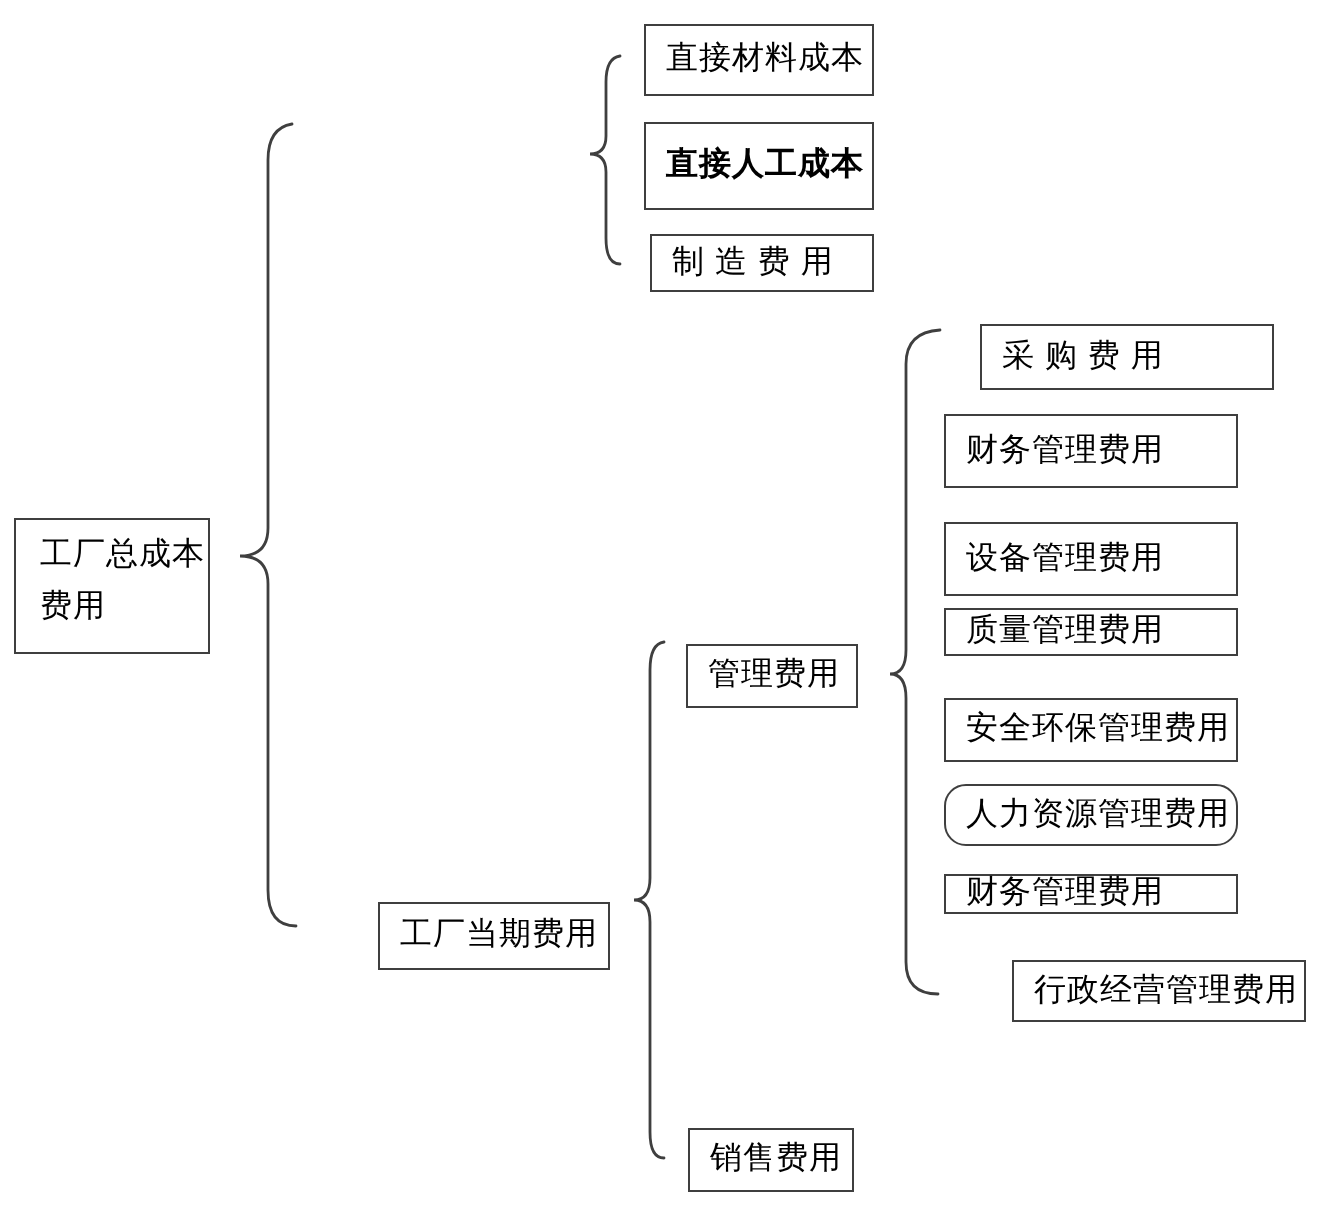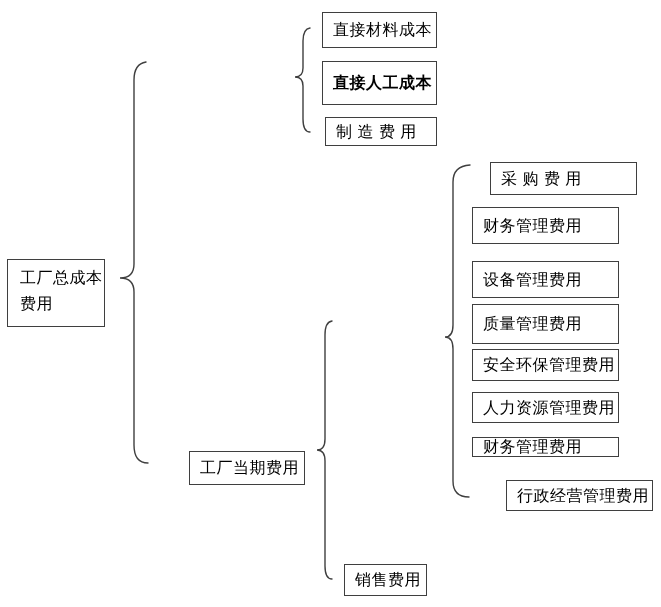--- a/index.html
+++ b/index.html
@@ -40,23 +40,23 @@
   #n-prod  { left: 169px; top: 60px;  width: 114px; height: 30px; }
   #n-period{ left: 159px; top: 451px; width: 116px; height: 34px; margin-left: 30px; }
   #n-dm    { left: 322px; top: 12px;  width: 115px; height: 36px; }
   #n-dl    { left: 322px; top: 61px;  width: 115px; height: 44px; font-weight: bold; }
   #n-mfg   { left: 325px; top: 117px; width: 112px; height: 29px; }
   #n-mgmt  { left: 343px; top: 322px; width: 86px;  height: 32px; }
   #n-sales { left: 344px; top: 564px; width: 83px;  height: 32px; }
   #n-r0    { left: 472px; top: 162px; width: 147px; height: 33px; margin-left: 18px; }
   #n-r1    { left: 472px; top: 207px; width: 147px; height: 37px; }
   #n-r2    { left: 472px; top: 261px; width: 147px; height: 37px; }
-  #n-r3    { left: 472px; top: 304px; width: 147px; height: 40px; }
+  #n-r3    { left: 472px; top: 304px; width: 147px; height: 24px; }
   #n-r4    { left: 472px; top: 349px; width: 147px; height: 32px; }
-  #n-r5    { left: 472px; top: 392px; width: 147px; height: 31px; }
+  #n-r5    { left: 472px; top: 392px; width: 147px; height: 31px; border-radius: 11px; }
   #n-r6    { left: 472px; top: 437px; width: 147px; height: 20px; }
   #n-r7    { left: 472px; top: 480px; width: 147px; height: 31px; margin-left: 34px; }
 </style>
 </head>
 <body>
 
 <div id="stage">
 
   <svg id="braces" viewBox="0 0 661 607" xmlns="http://www.w3.org/2000/svg" fill="none" stroke="#3f3f3f" stroke-width="1.4" stroke-linecap="round">
     <path d="M 146,62 Q 134,64 134,80 L 134,264 Q 134,278 120,278 Q 134,278 134,292 L 134,445 Q 134,463 148,463"></path>
@@ -72,20 +72,21 @@
 
 
   <div id="n-period" class="node">工厂当期费用</div>
 
   <div id="n-dm" class="node">直接材料成本</div>
 
   <div id="n-dl" class="node">直接人工成本</div>
 
   <div id="n-mfg" class="node">制 造 费 用</div>
 
+  <div id="n-mgmt" class="node">管理费用</div>
 
   <div id="n-sales" class="node">销售费用</div>
 
   <div id="n-r0" class="node">采 购 费 用</div>
 
   <div id="n-r1" class="node">财务管理费用</div>
 
   <div id="n-r2" class="node">设备管理费用</div>
 
   <div id="n-r3" class="node">质量管理费用</div>

